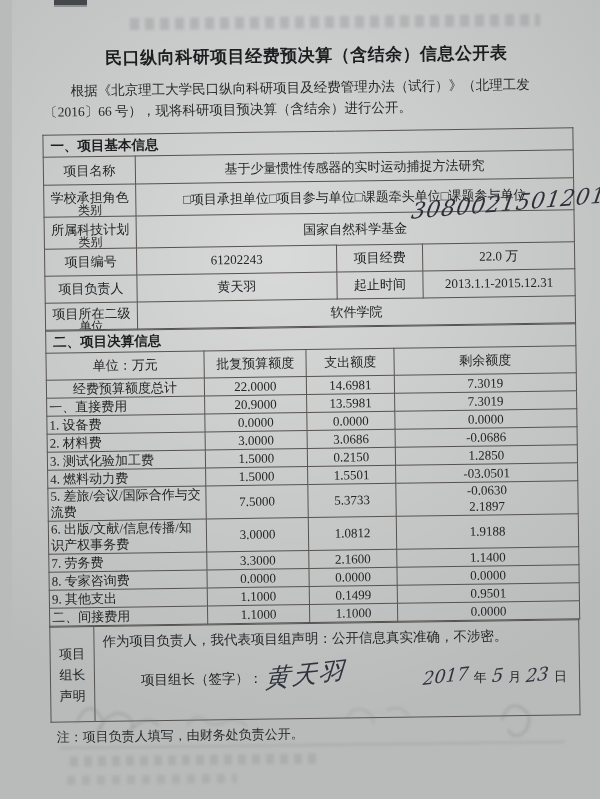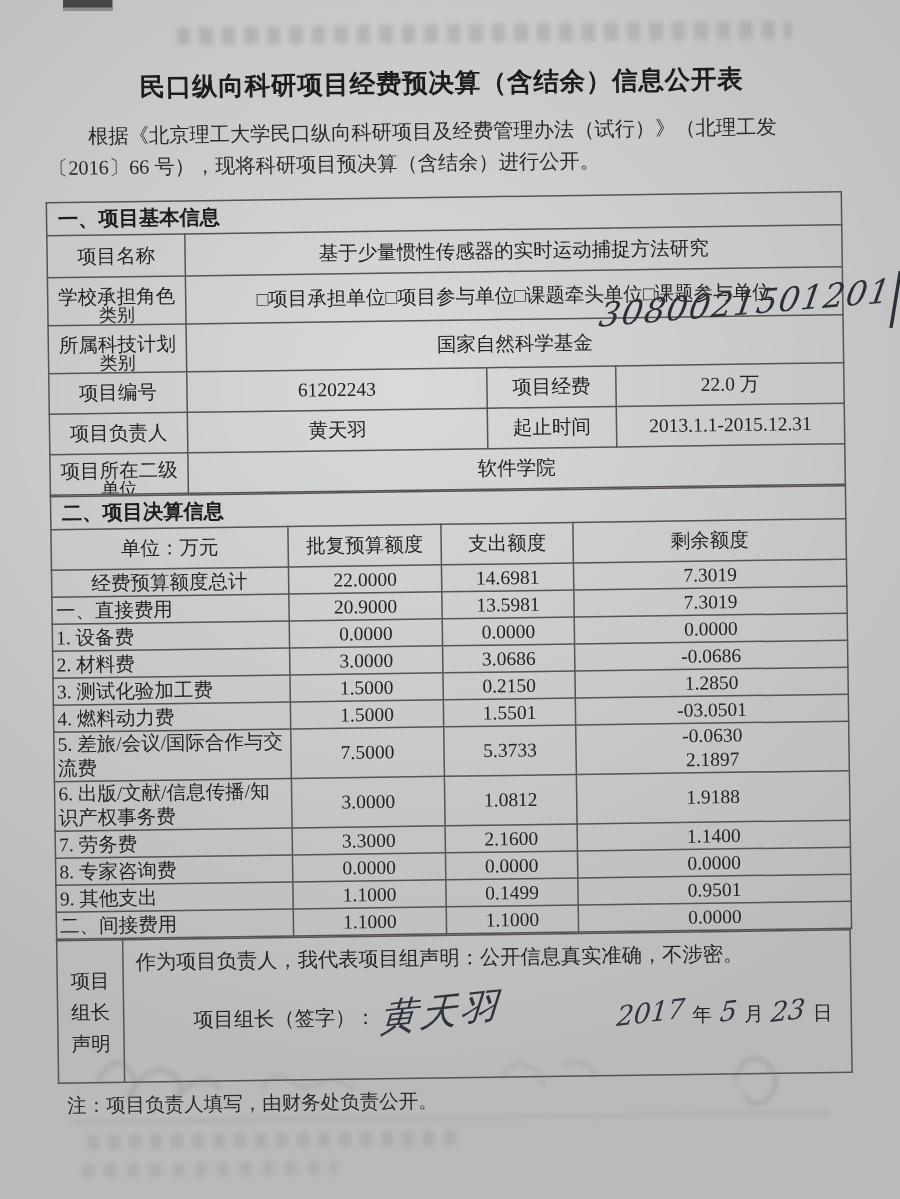--- a/index.html
+++ b/index.html
@@ -9,20 +9,21 @@
     background:#b9bbba;
   }
   .page{
     position:absolute;inset:0;overflow:hidden;
     background:
       linear-gradient(90deg, rgba(90,90,95,.10) 0, rgba(0,0,0,0) 30px, rgba(0,0,0,0) 545px, rgba(120,120,125,.10) 585px, rgba(90,90,95,.16) 100%),
       linear-gradient(178deg,
         #c2c4c3 0px, #dcdcda 8px, #eeedeb 20px, #f6f5f3 48px,
         #fafaf7 130px, #f8f7f4 300px, #f3f2ef 470px,
         #edecе9 610px, #e7e6e3 690px, #dcdbd9 755px, #cccccb 785px, #c0c0bf 799px);
+    margin-left: 12px;
   }
   .page::before{
     content:"";position:absolute;inset:0;pointer-events:none;
     background:radial-gradient(130% 95% at 45% 32%, rgba(255,255,255,.45), rgba(255,255,255,0) 62%);
   }
   .clip-mark{position:absolute;left:42px;top:0;width:33px;height:5px;background:#45484b;border-bottom:2px solid #8e9093;}
   
   .bleed{position:absolute;pointer-events:none;filter:blur(1.7px);opacity:.55;}
   .bleed-top{top:16px;left:118px;width:410px;height:12px;
     background:repeating-linear-gradient(90deg, rgba(128,131,137,.55) 0 9px, rgba(128,131,137,0) 9px 15px);

